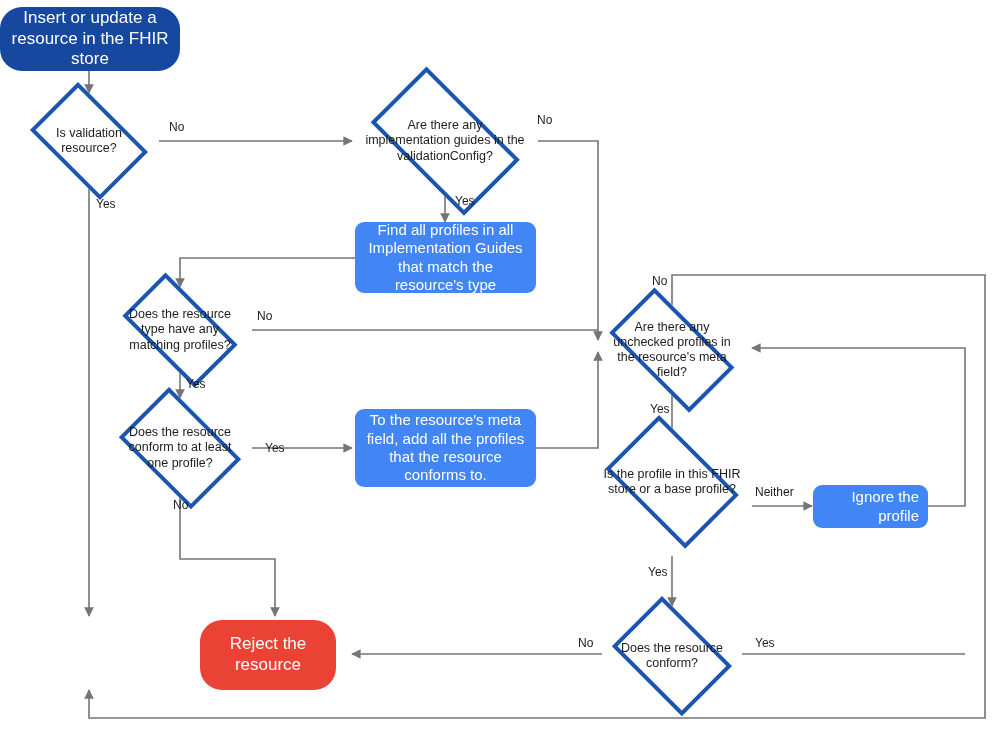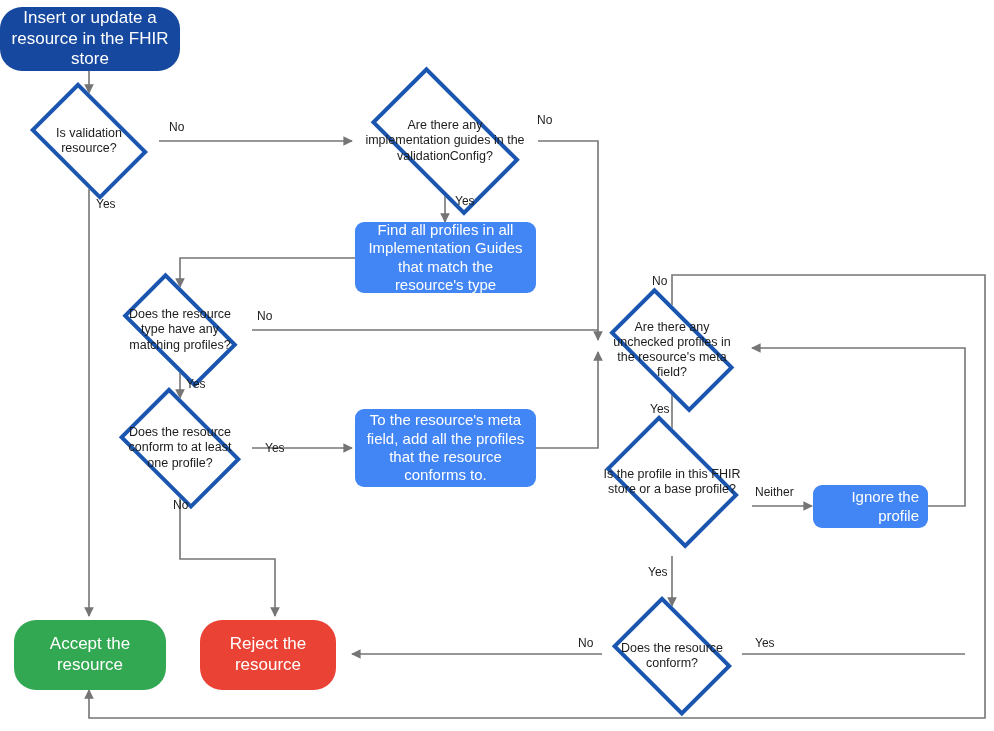--- a/index.html
+++ b/index.html
@@ -172,23 +172,20 @@
 
   <div class="node proc" style="left:813px; top:485px; width:115px; height:43px; background:#4285f4;text-align:right;">
     <span>Ignore the profile</span>
   </div>
 
   <div class="node decision" style="left:602px; top:606px; width:140px; height:100px;">
     <div class="dia"></div>
     <div class="dlabel">Does the resource conform?</div>
   </div>
 
-  <div class="node term" style="left:14px; top:620px; width:152px; height:70px; background:#33a852;">
-    <span>Accept the resource</span>
-  </div>
 
   <div class="node term" style="left:200px; top:620px; width:136px; height:70px; background:#ea4335;">
     <span>Reject the resource</span>
   </div>
 
   <div class="edge-label" style="left:169px; top:120px;">No</div>
   <div class="edge-label" style="left:96px; top:197px;">Yes</div>
   <div class="edge-label" style="left:537px; top:113px;">No</div>
   <div class="edge-label" style="left:455px; top:194px;">Yes</div>
   <div class="edge-label" style="left:257px; top:309px;">No</div>

